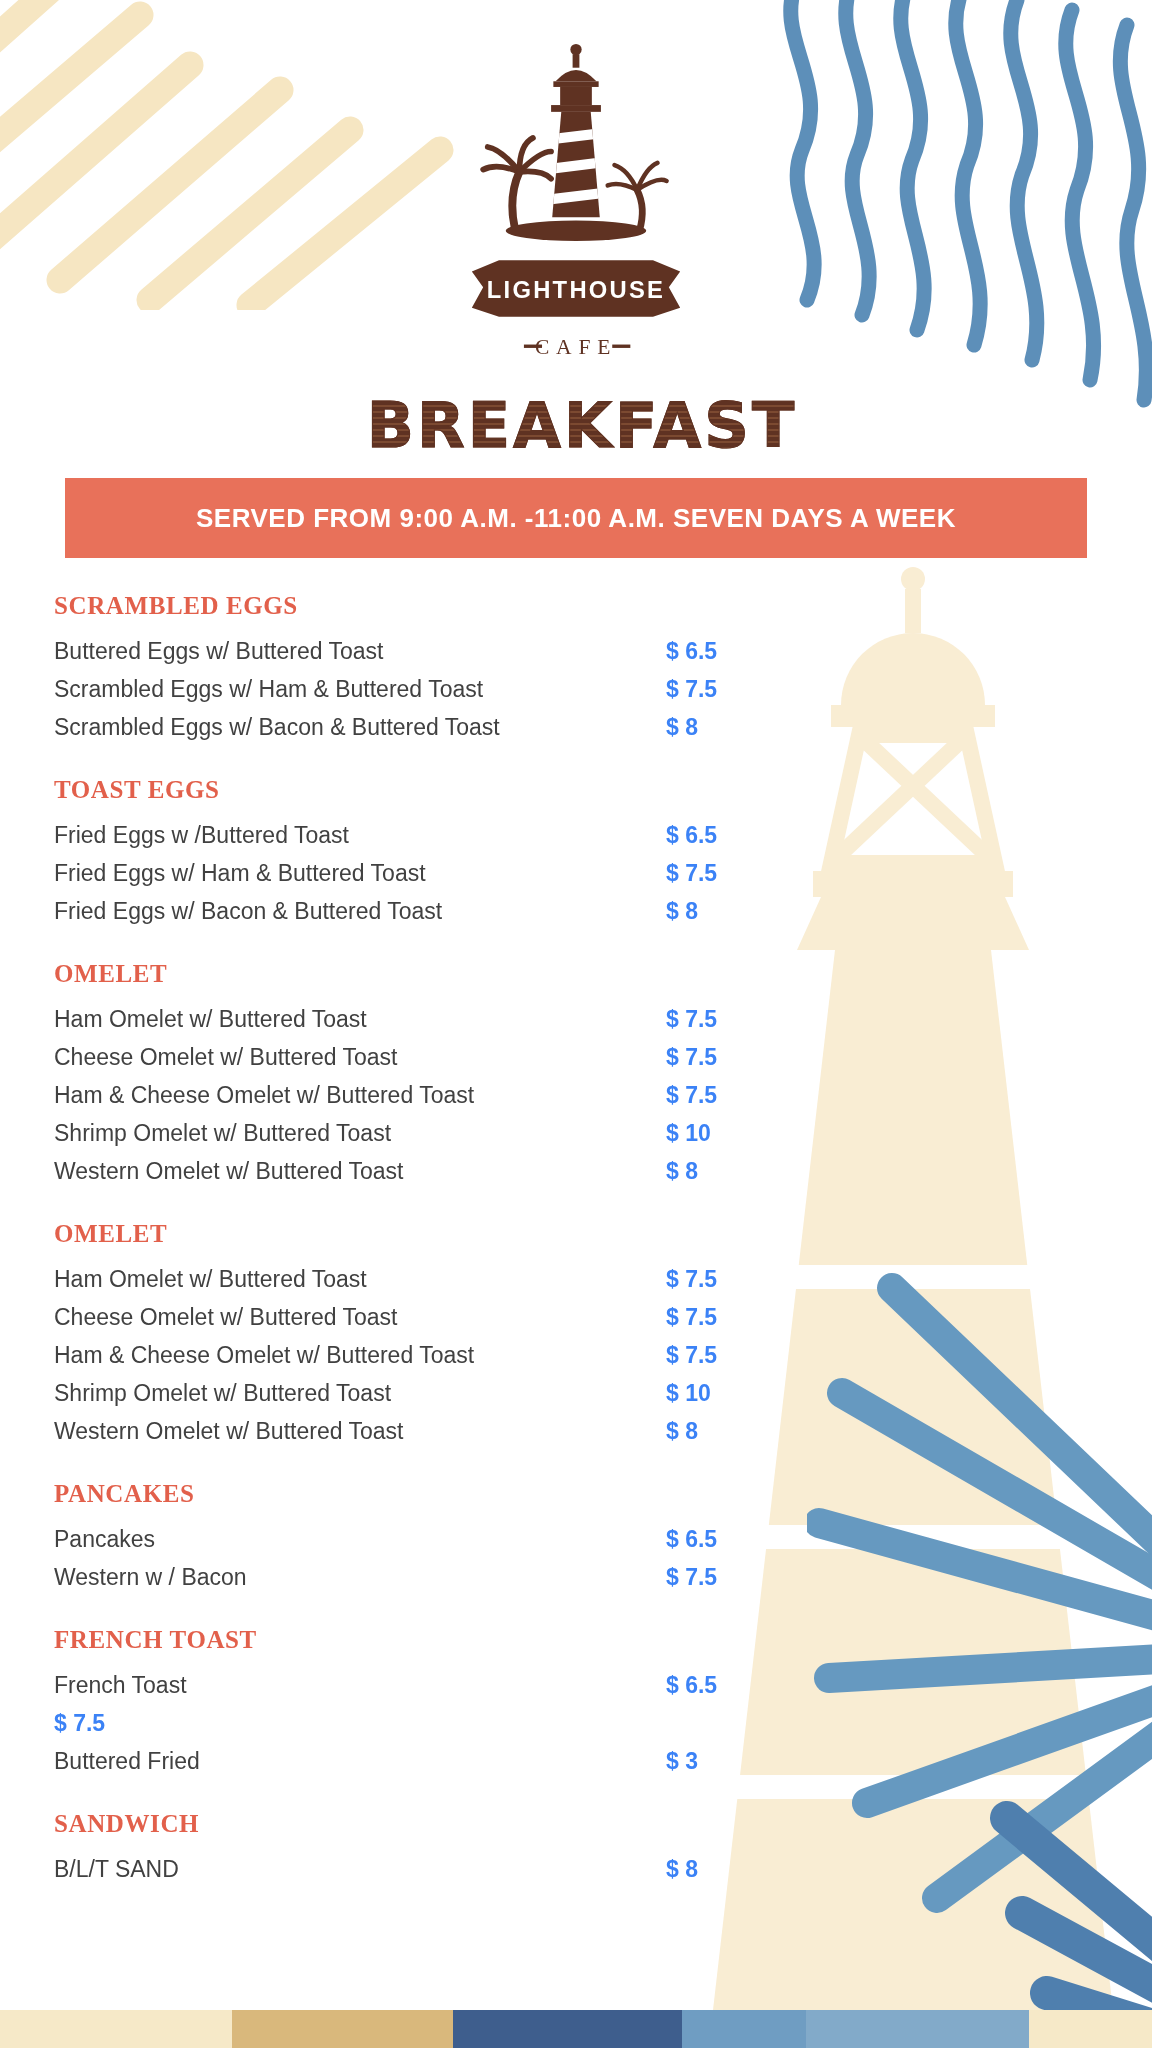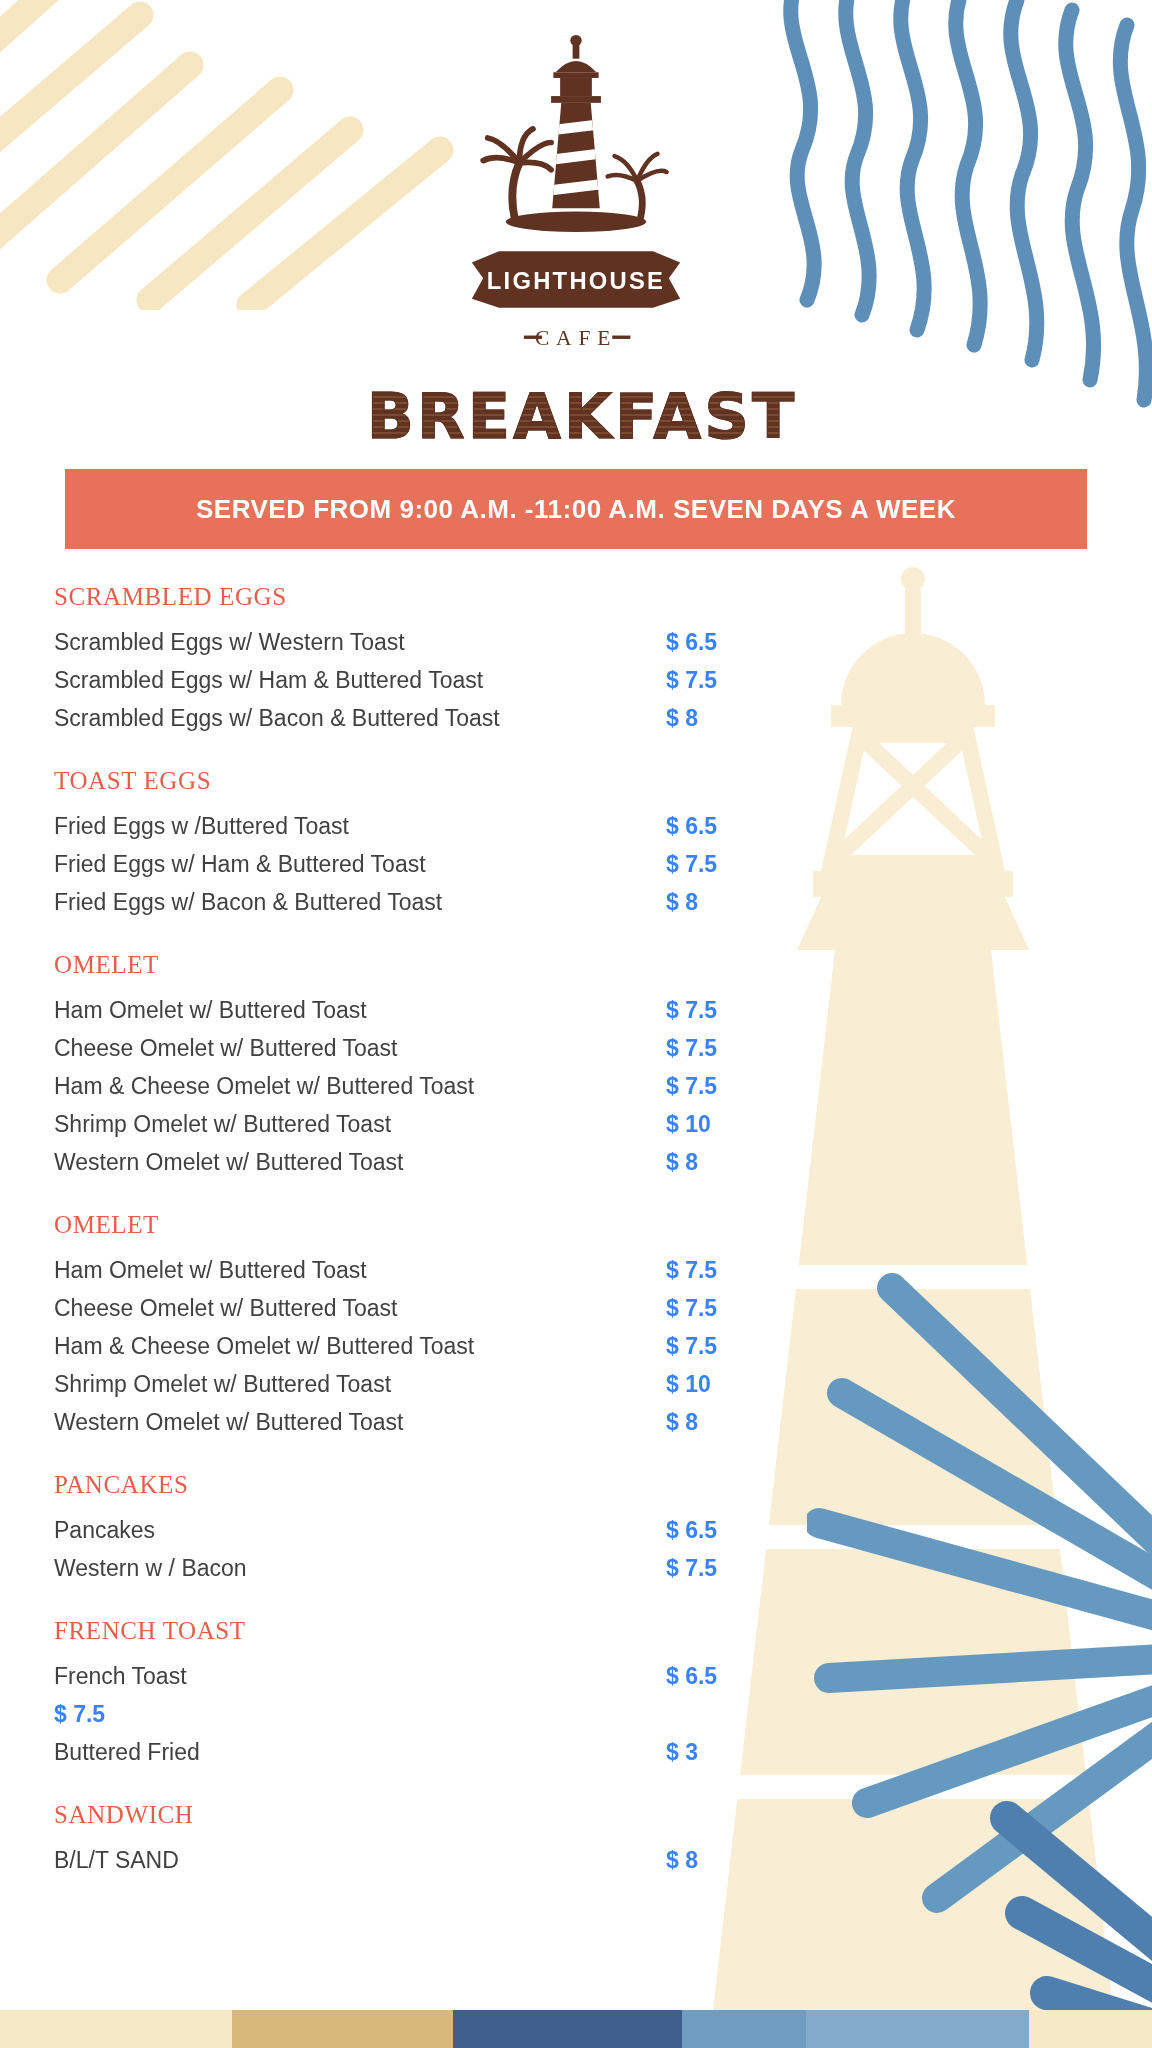--- a/index.html
+++ b/index.html
@@ -8,21 +8,21 @@
     position:relative;width:1152px;height:2048px;margin:0 auto;
     background:#fff;overflow:hidden;
     font-family:"Liberation Sans",sans-serif;
   }
   .deco{position:absolute;z-index:0;pointer-events:none}
   .deco-topleft{left:0;top:0}
   .deco-topright{right:0;top:0}
   .deco-lighthouse{left:713px;top:565px}
   .deco-palm{right:0;top:1258px}
   .content{position:relative;z-index:2}
-  .logo-area{display:flex;flex-direction:column;align-items:center;padding-top:27px}
+  .logo-area{display:flex;flex-direction:column;align-items:center;padding-top:36px}
   .logo{display:block}
   .title{
     margin-top:2px;
     font-family:"DejaVu Sans",sans-serif;
     font-size:62px;font-weight:800;letter-spacing:3px;
     color:var(--brand-brown,#5f3222);
     margin-left:12px;
   }
   @supports (-webkit-background-clip:text){
     .title{
@@ -34,21 +34,21 @@
   .banner{
     width:1022px;height:80px;margin:16px auto 0;
     display:flex;align-items:center;justify-content:center;
     background:var(--accent-coral,#e8715a);
     color:#fff;font-size:26px;font-weight:700;letter-spacing:.5px;
     text-align:center;
   }
   .menu{margin:34px 0 0 54px;width:716px}
   .section-heading{
     font-family:"Liberation Serif",serif;
-    font-size:25px;line-height:28px;font-weight:400;letter-spacing:.6px;
+    font-size:25px;line-height:28px;font-weight:700;letter-spacing:.6px;
     color:var(--heading-coral,#e2604b);
     margin:30px 0 12px;
   }
   .menu-item{display:flex;font-size:23px;line-height:38px;color:#414141}
   .item-name{flex:1 1 auto}
   .item-price{flex:0 0 104px;font-weight:700;color:#3b82f6}
   .stripes{position:absolute;left:0;right:0;bottom:0;height:38px;display:flex;z-index:3}
   .stripe{height:100%}
 </style>
 </head>
@@ -167,21 +167,21 @@
     </header>
 
     <div class="banner">
       <span>SERVED FROM 9:00 A.M. -11:00 A.M. SEVEN DAYS A WEEK</span>
     </div>
 
     <main class="menu" id="menu-root">
         <section class="menu-section">
           <h2 class="section-heading">SCRAMBLED EGGS</h2>
           <div class="menu-item">
-            <span class="item-name">Scrambled Eggs w/ Western Toast</span>
+            <span class="item-name">Buttered Eggs w/ Buttered Toast</span>
             <span class="item-price">$ 6.5</span>
           </div>
           <div class="menu-item">
             <span class="item-name">Scrambled Eggs w/ Ham &amp; Buttered Toast</span>
             <span class="item-price">$ 7.5</span>
           </div>
           <div class="menu-item">
             <span class="item-name">Scrambled Eggs w/ Bacon &amp; Buttered Toast</span>
             <span class="item-price">$ 8</span>
           </div>

